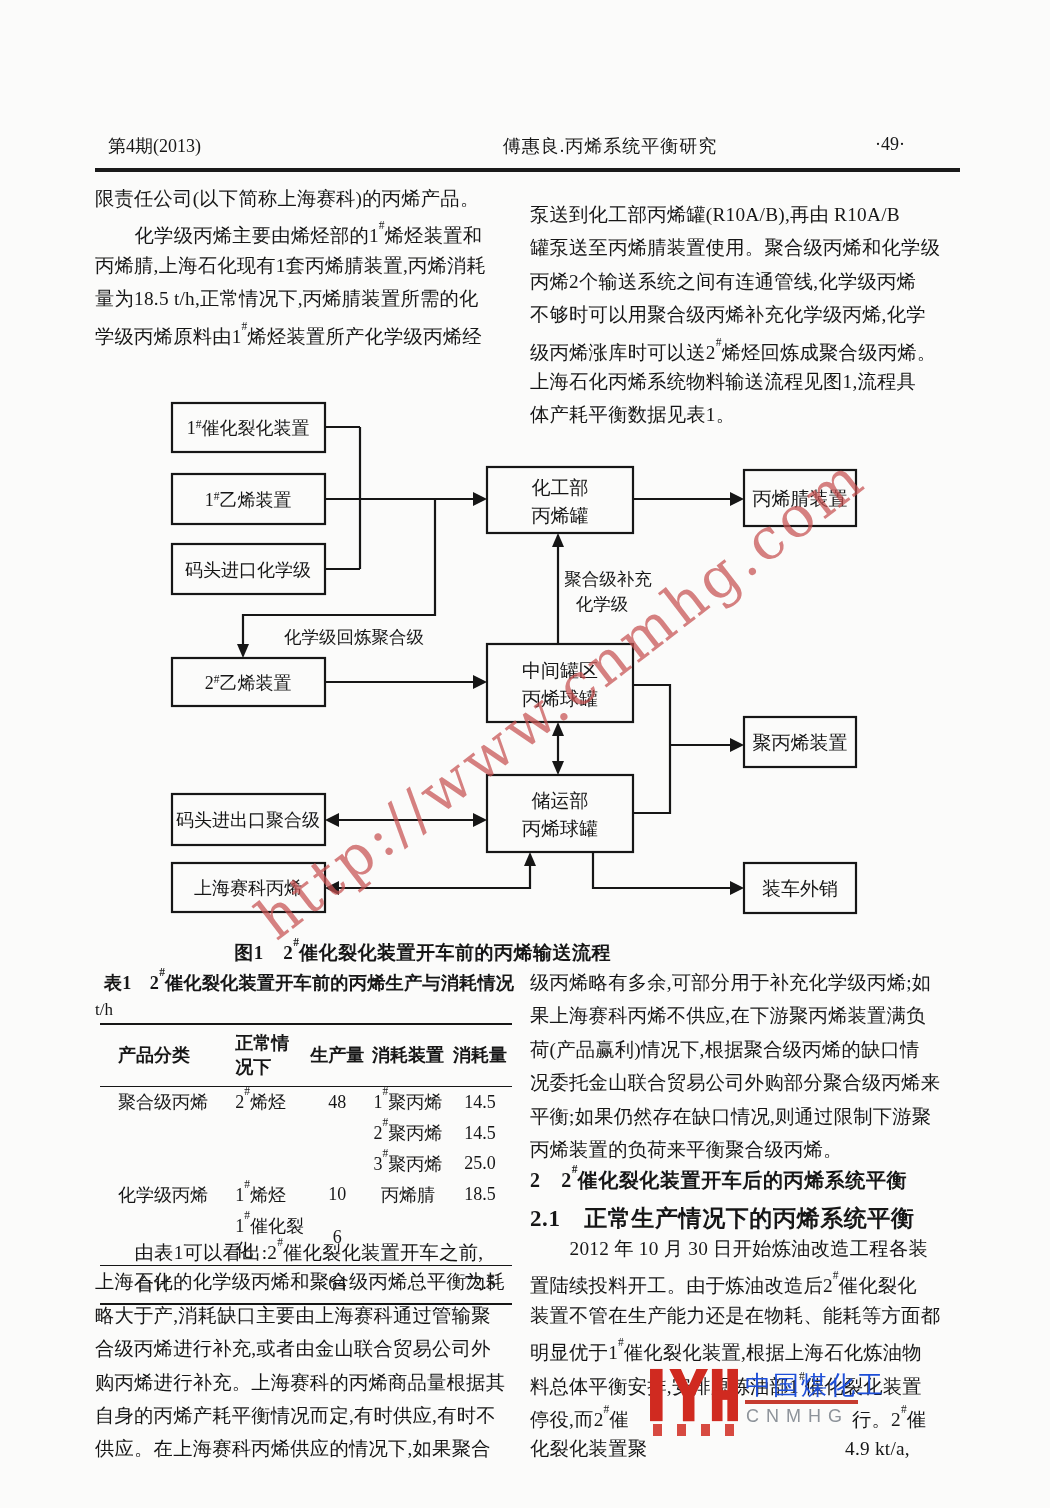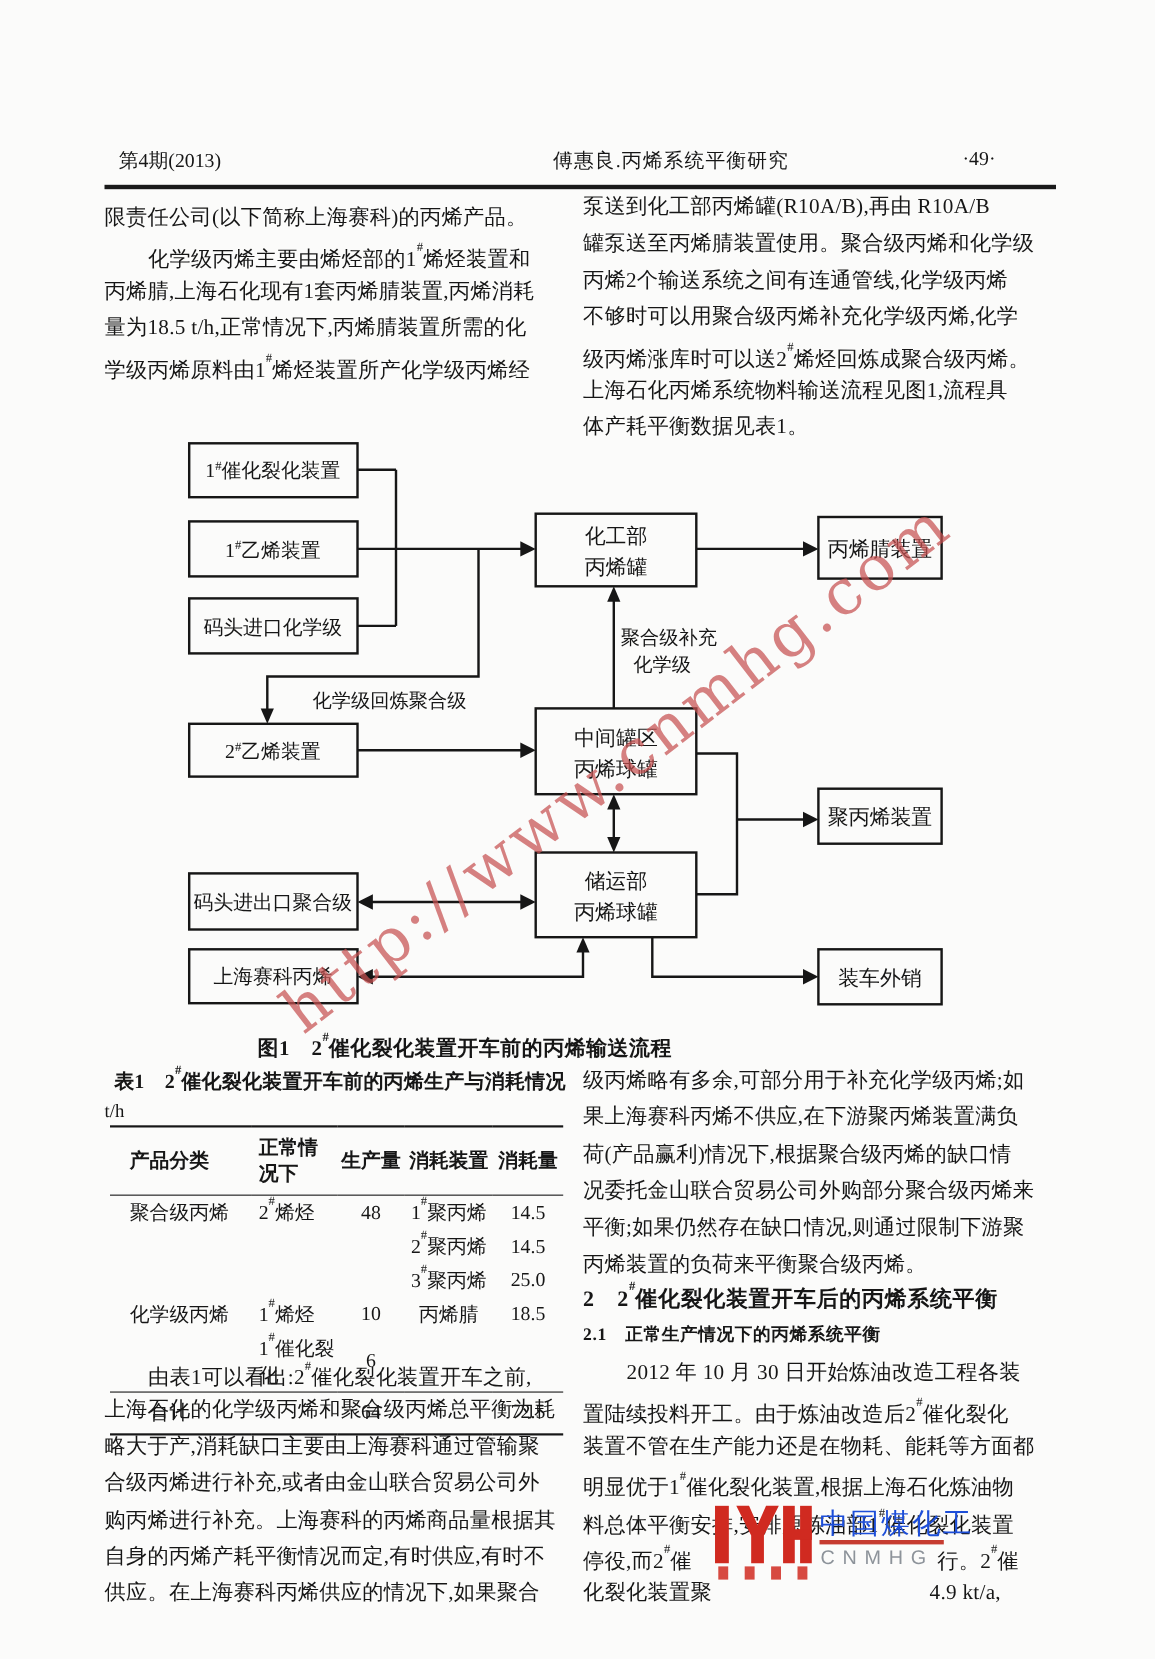--- a/index.html
+++ b/index.html
@@ -14,21 +14,21 @@
   .hdr-rule{position:absolute;top:168px;left:95px;width:865px;height:4px;background:#1a1a1a;}
 
   
   .para{position:absolute;font-size:19.3px;line-height:33.4px;letter-spacing:0.25px;}
   .para .ln{height:33.4px;white-space:nowrap;position:relative;}
   .ind{text-indent:2.05em;}
   sup{font-size:11.5px;position:relative;top:-6px;letter-spacing:0;}
 
   
   .h2{position:absolute;left:530px;top:1167px;font-size:20px;font-weight:bold;letter-spacing:0.6px;white-space:nowrap;}
-  .h21{position:absolute;left:530px;top:1203px;font-size:16px;font-weight:bold;letter-spacing:0.6px;white-space:nowrap;}
+  .h21{position:absolute;left:530px;top:1203px;font-size:23px;font-weight:bold;letter-spacing:0.6px;white-space:nowrap;}
 
   
   .fig{position:absolute;left:150px;top:395px;width:810px;height:530px;z-index:1;}
   .fig svg{display:block;}
   .figcap{position:absolute;left:95px;top:940px;width:655px;text-align:center;
           font-size:19px;font-weight:bold;letter-spacing:0.5px;}
 
   
   .tblwrap{position:absolute;left:95px;top:970px;width:428px;}
   .tbl-title{font-weight:bold;font-size:18.2px;text-align:center;letter-spacing:0.2px;white-space:nowrap;}
@@ -74,21 +74,21 @@
   <div class="hdr-rule"></div>
 
   <div class="para" style="left:95px;top:182px;width:432px;">
     <div class="ln">限责任公司(以下简称上海赛科)的丙烯产品。</div>
     <div class="ln ind">化学级丙烯主要由烯烃部的1<sup>#</sup>烯烃装置和</div>
     <div class="ln">丙烯腈,上海石化现有1套丙烯腈装置,丙烯消耗</div>
     <div class="ln">量为18.5 t/h,正常情况下,丙烯腈装置所需的化</div>
     <div class="ln">学级丙烯原料由1<sup>#</sup>烯烃装置所产化学级丙烯经</div>
   </div>
 
-  <div class="para" style="left:530px;top:172px;width:432px;">
+  <div class="para" style="left:530px;top:198px;width:432px;">
     <div class="ln">泵送到化工部丙烯罐(R10A/B),再由 R10A/B</div>
     <div class="ln">罐泵送至丙烯腈装置使用。聚合级丙烯和化学级</div>
     <div class="ln">丙烯2个输送系统之间有连通管线,化学级丙烯</div>
     <div class="ln">不够时可以用聚合级丙烯补充化学级丙烯,化学</div>
     <div class="ln">级丙烯涨库时可以送2<sup>#</sup>烯烃回炼成聚合级丙烯。</div>
     <div class="ln">上海石化丙烯系统物料输送流程见图1,流程具</div>
     <div class="ln">体产耗平衡数据见表1。</div>
   </div>
 
   <div class="fig">

